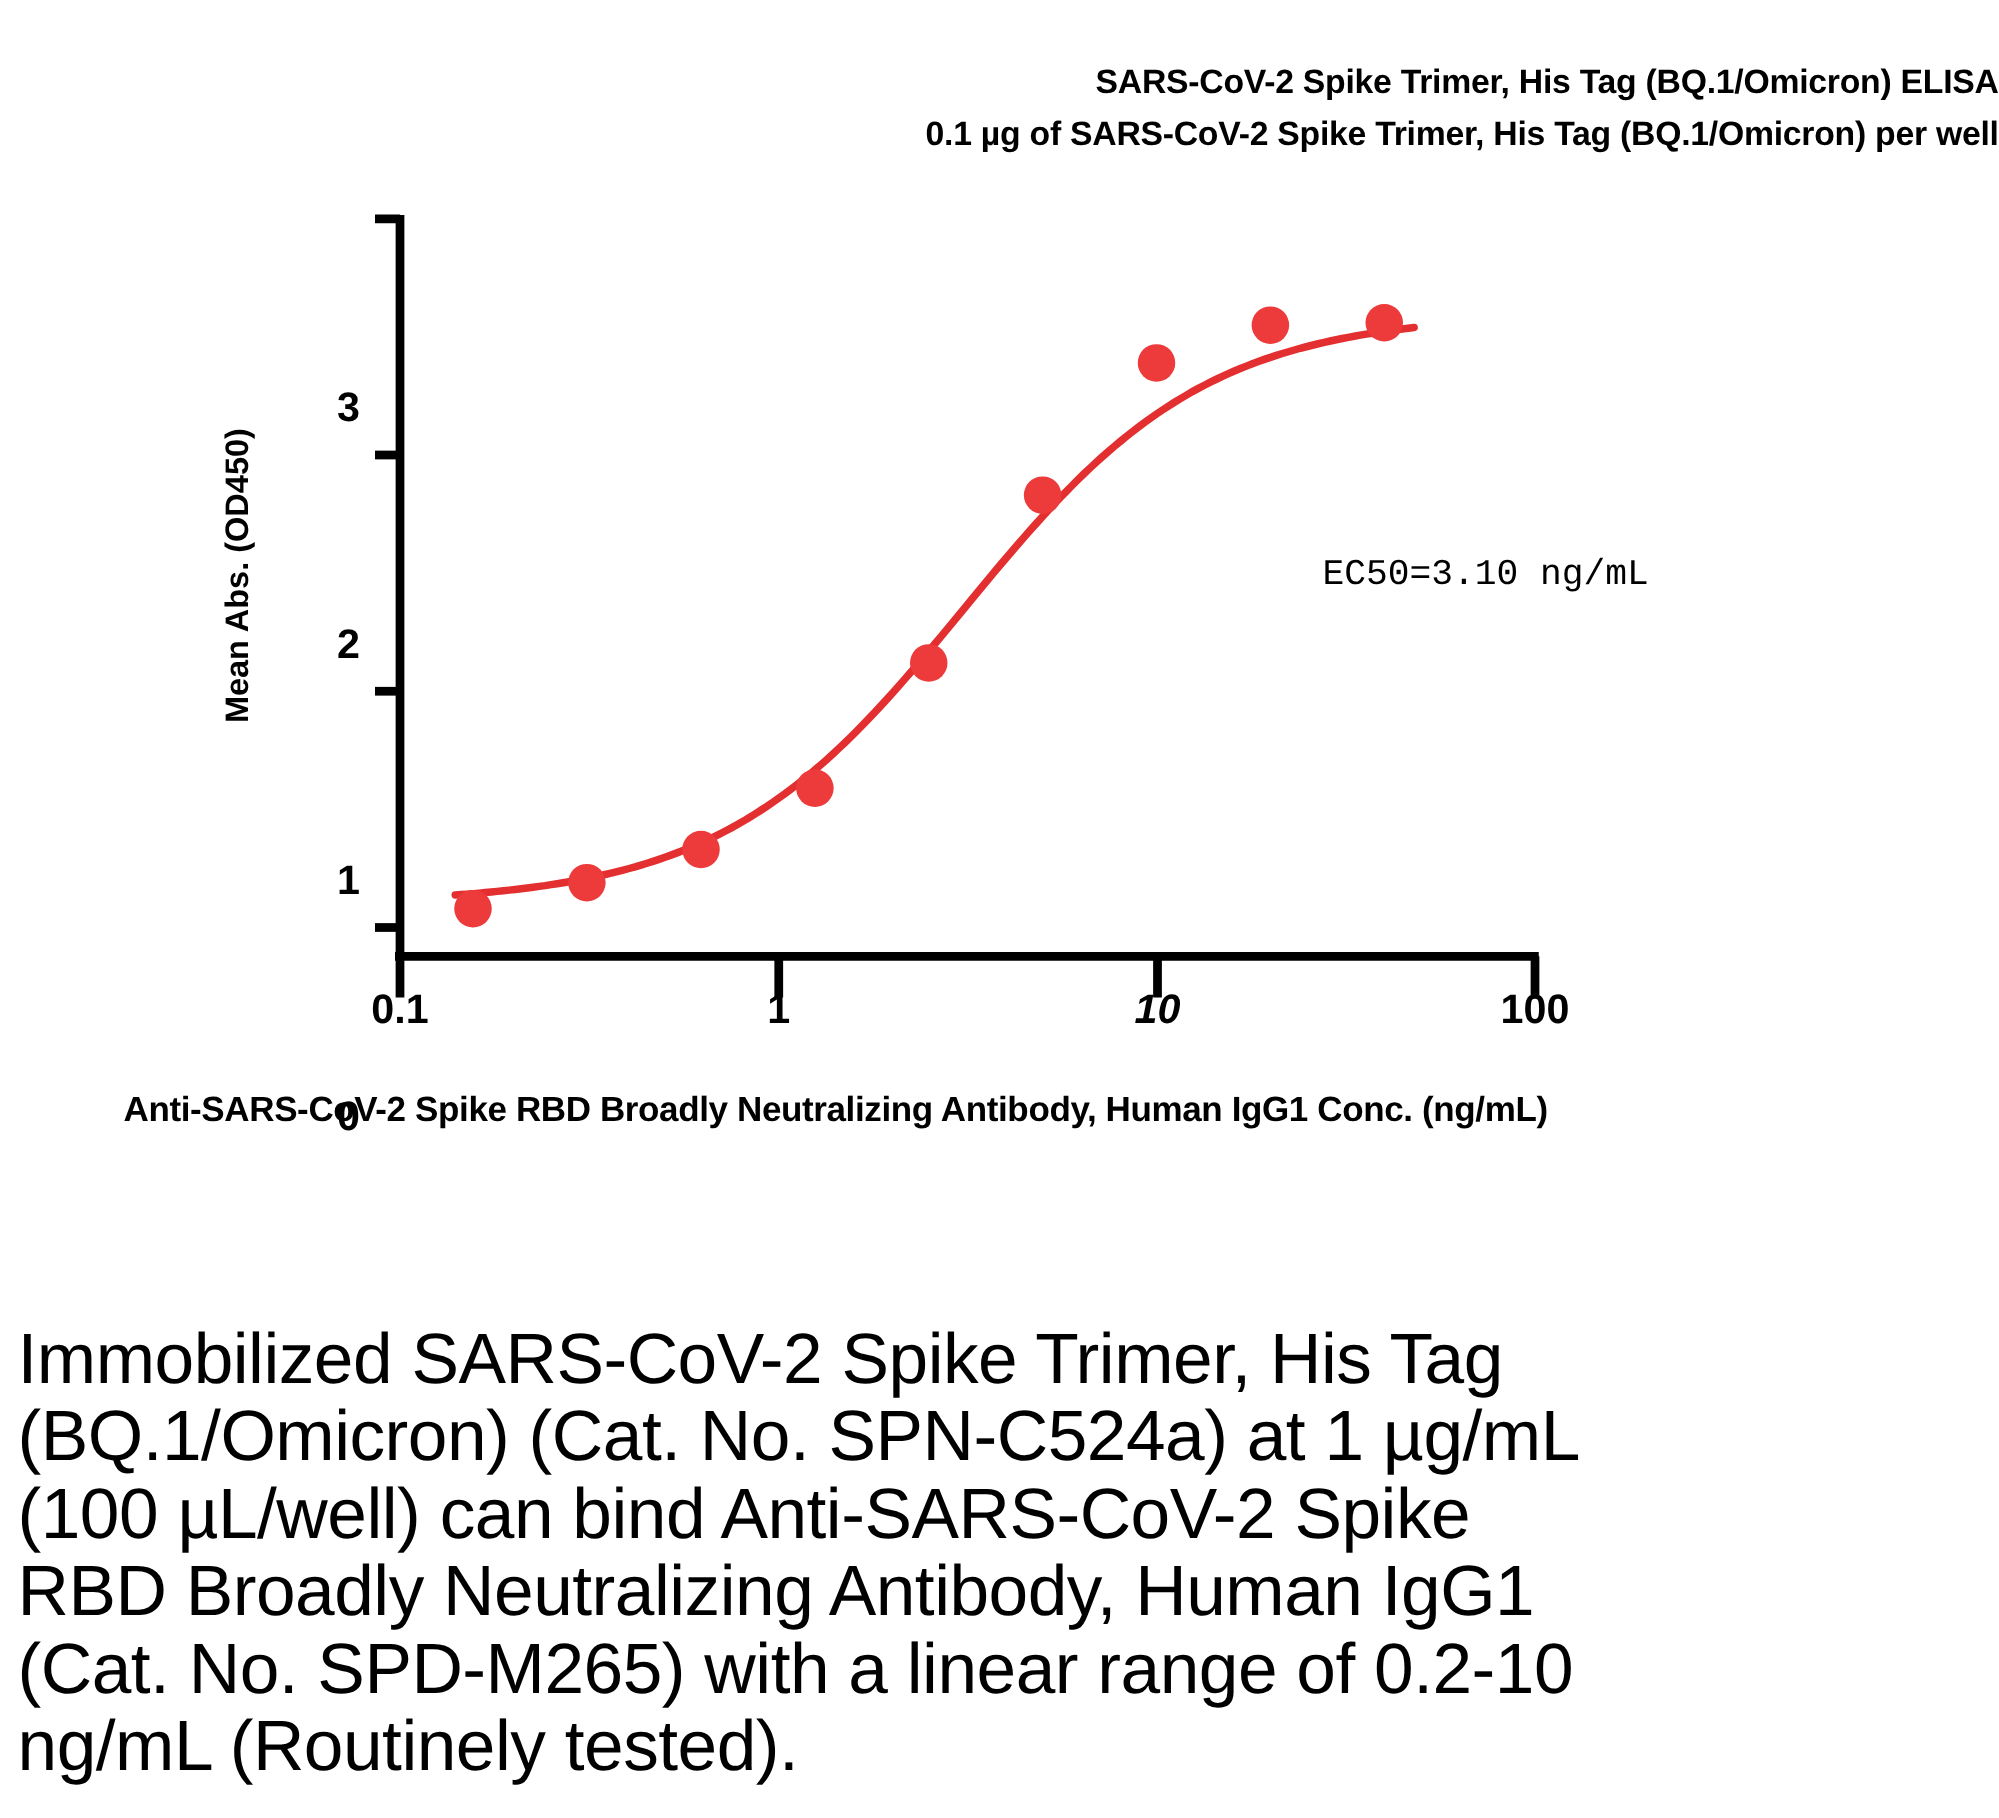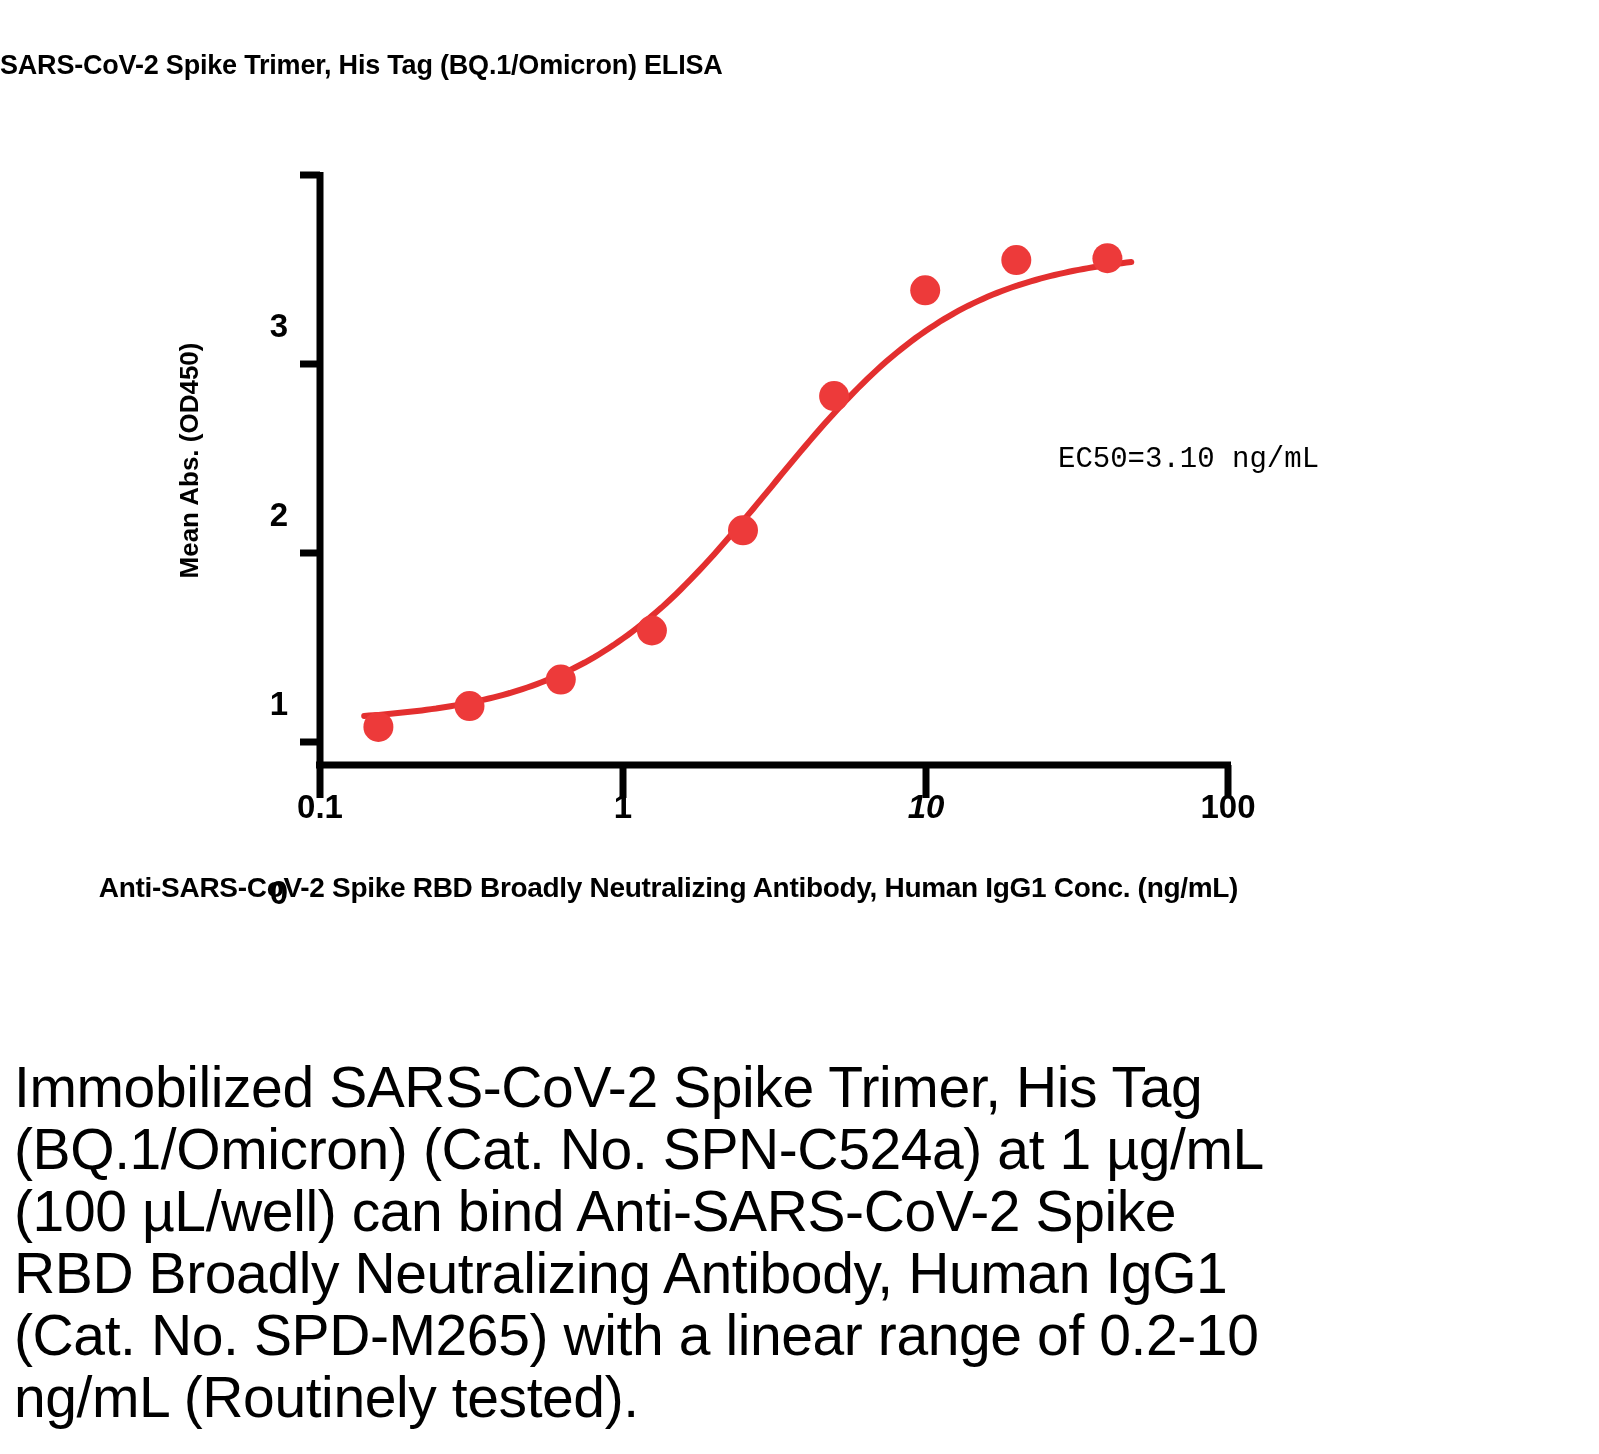--- a/index.html
+++ b/index.html
@@ -12,21 +12,21 @@
     color: #000000;
     position: relative;
     overflow: hidden;
   }
 
   
   #chart-titles {
     position: absolute;
     left: 0; top: 44px;
     width: 1599px;
-    text-align: left;
+    text-align: right;
   }
   .title-line {
     font-weight: bold;
     font-size: 27px;
     line-height: 42px;
     letter-spacing: -0.2px;
     white-space: nowrap;
   }
 
   
@@ -101,20 +101,21 @@
     font-size: 57px;
     line-height: 62px;
     letter-spacing: -0.4px;
   }
 </style>
 </head>
 <body>
 
 <div id="chart-titles">
   <div class="title-line">SARS-CoV-2 Spike Trimer, His Tag (BQ.1/Omicron) ELISA</div>
+  <div class="title-line">0.1 µg of SARS-CoV-2 Spike Trimer, His Tag (BQ.1/Omicron) per well</div>
 </div>
 
 <div id="plot-wrap">
   <svg id="plot-svg" width="1599" height="700" viewBox="0 0 1599 700">
 
     <g>
       <line x1="320" y1="22" x2="320" y2="615" stroke="#000" stroke-width="7"></line>
 
       <line x1="300" y1="25" x2="320" y2="25" stroke="#000" stroke-width="7"></line>
       <line x1="300" y1="214" x2="320" y2="214" stroke="#000" stroke-width="7"></line>

